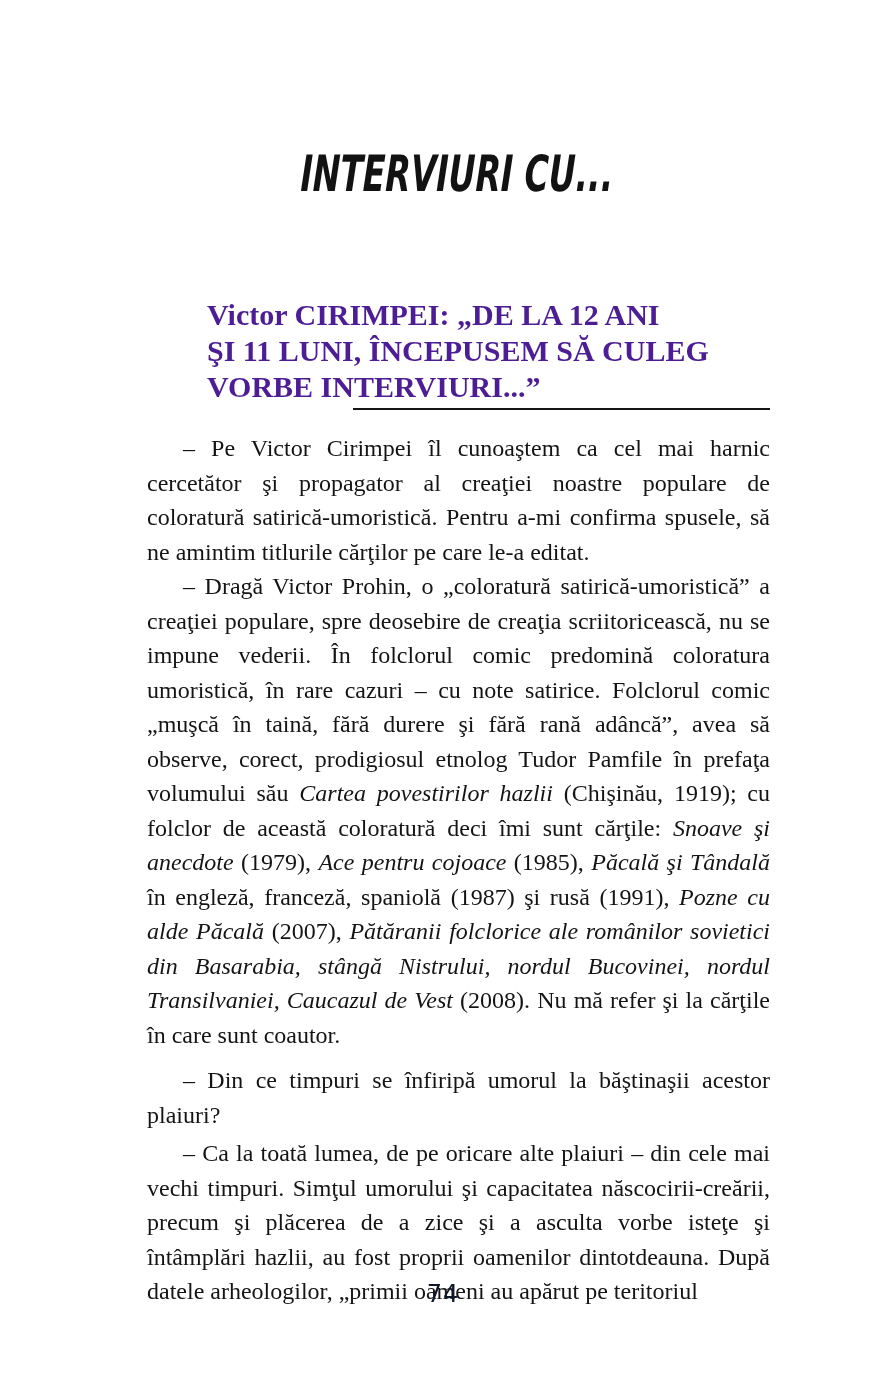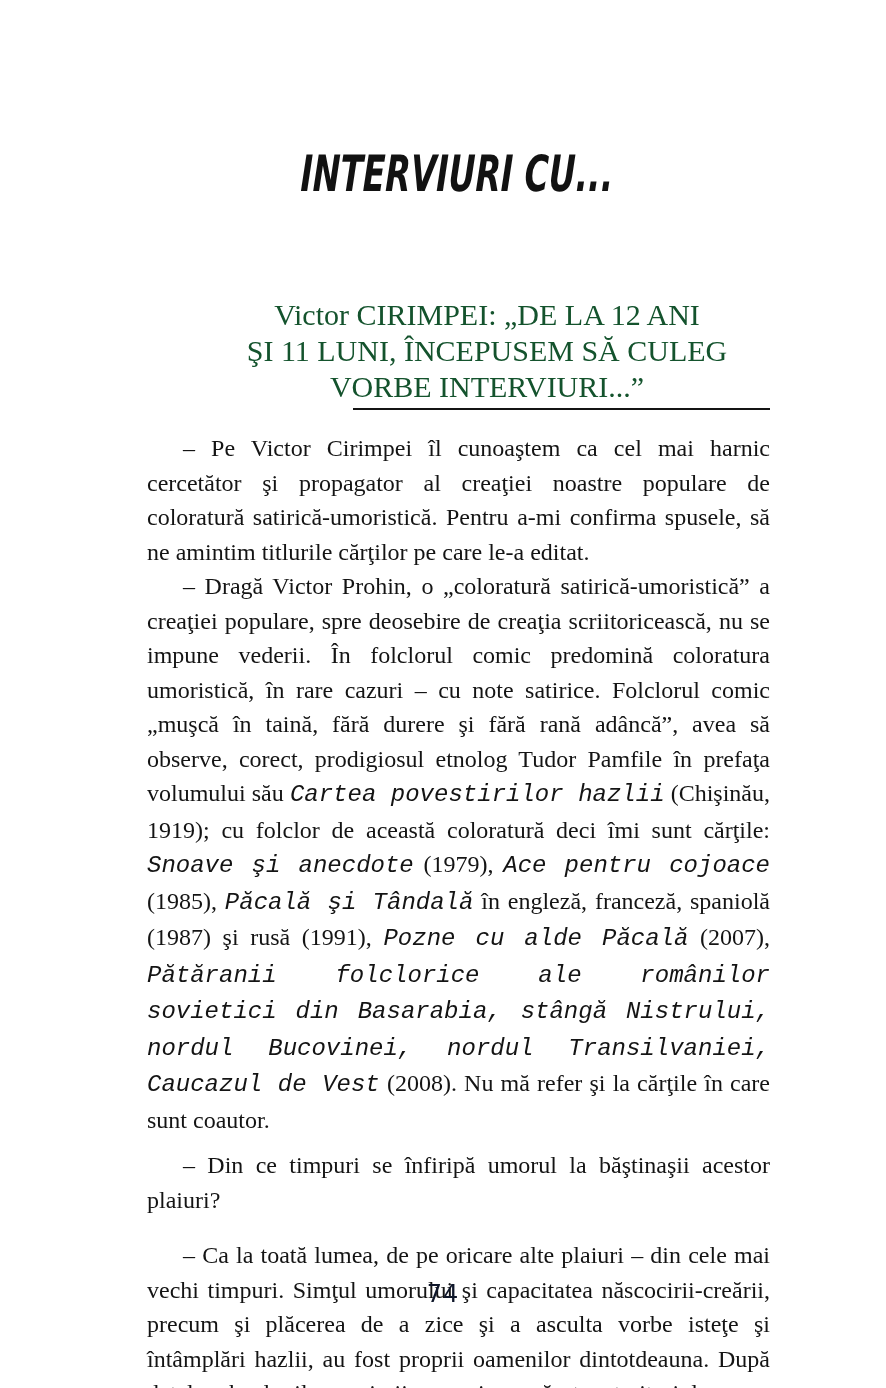--- a/index.html
+++ b/index.html
@@ -33,26 +33,26 @@
     transform-origin: center;
     color: #121212;
   }
 
   
   .heading {
     position: absolute;
     top: 297px;
     right: 119px;
     width: 560px;
-    text-align: center;
+    text-align: left;
     font-family: "Liberation Serif", serif;
-    font-weight: normal;
+    font-weight: bold;
     font-size: 30px;
     line-height: 36px;
-    color: #14532d;
+    color: #4c1d95;
   }
 
   .rule {
     position: absolute;
     top: 408px;
     left: 353px;
     width: 417px;
     height: 2px;
     background: #141414;
   }
@@ -64,22 +64,22 @@
     left: 147px;
     width: 623px;
     font-family: "Liberation Serif", serif;
     font-size: 24px;
     line-height: 34.5px;
     text-align: justify;
     color: #141414;
   }
   .para { margin: 0; text-indent: 36px; }
   .para.bold { font-weight: normal; }
-  .para.bold:not(:first-child) { margin-top: 11px; margin-bottom: 21px; }
-  .it { font-style: italic; font-family: Liberation Mono, monospace; }
+  .para.bold:not(:first-child) { margin-top: 11px; margin-bottom: 4px; }
+  .it { font-style: italic; }
 
   .pagenum {
     position: absolute;
     top: 1280px;
     left: 0;
     width: 886px;
     text-align: center;
     font-family: "DejaVu Sans", sans-serif;
     font-size: 24px;
     letter-spacing: 1px;

